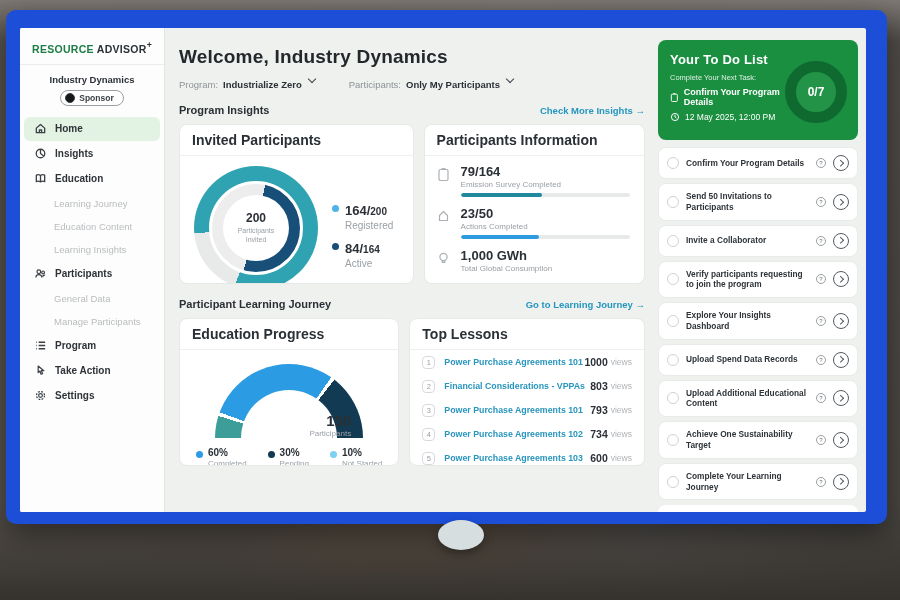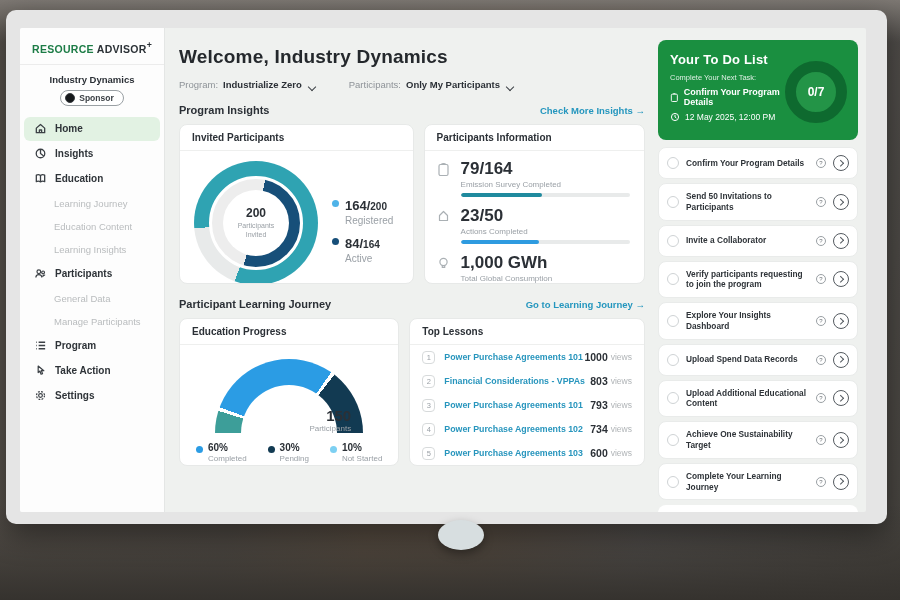--- a/index.html
+++ b/index.html
@@ -6,21 +6,21 @@
   html,body { width:900px; height:600px; overflow:hidden; }
   body {
     font-family:"Liberation Sans","DejaVu Sans",sans-serif;
     background:
       linear-gradient(180deg,#7d7873 0%, rgba(125,120,115,0) 7%),
       linear-gradient(0deg,#35322e 0%, rgba(0,0,0,0) 16%),
       linear-gradient(105deg,#57524c 0%, #544e48 35%, #5e5144 48%, #5b4f44 60%, #555250 74%, #47443f 100%);
     position:relative;
   }
   .stand-top { position:absolute; left:438px; top:520px; width:46px; height:30px; border-radius:50%; background:#d7dee0; box-shadow:0 4px 10px rgba(0,0,0,.35); }
-  .monitor { position:absolute; left:6px; top:10px; width:881px; height:514px; background:#e5e5e5; border-radius:10px; box-shadow:0 10px 30px rgba(0,0,0,.45); }
+  .monitor { position:absolute; left:6px; top:10px; width:881px; height:514px; background:#1d4ed8; border-radius:10px; box-shadow:0 10px 30px rgba(0,0,0,.45); }
   .screen { position:absolute; left:14px; top:18px; width:846px; height:484px; background:#eff1ef; overflow:hidden; border-radius:2px; display:flex; }
 
   
   .sidebar { width:145px; background:#fdfdfd; border-right:1px solid #e4e6e5; flex:none; }
   .logo { padding:12px 12px 9px 12px; font-size:10.5px; font-weight:bold; letter-spacing:.3px; border-bottom:1px solid #ececec; white-space:nowrap; }
   .logo .g { color:#1c7c46; }
   .logo .d { color:#2b3136; }
   .org { text-align:center; padding-top:9px; }
   .org-name { font-size:9.5px; font-weight:bold; color:#2b3036; }
   .sponsor { display:inline-flex; align-items:center; gap:4px; margin-top:5px; border:1px solid #9aa0a4; border-radius:10px; padding:2px 9px 2px 4px; font-size:8.5px; font-weight:bold; color:#3c4146; background:#fff;text-align:right; }
@@ -28,51 +28,51 @@
   .nav { margin-top:10px; }
   .nav-item { display:flex; align-items:center; gap:8px; height:24px; padding:0 10px; margin:1px 4px; border-radius:6px; font-size:10px; font-weight:bold; color:#2e3338; cursor:pointer; }
   .nav-item.active { background:#e2f2e3; }
   .nav-item svg { flex:none; }
   .nav-sub { height:23px; padding:0 10px 0 34px; display:flex; align-items:center; font-size:9.5px; color:#b9bcbe; cursor:pointer; }
 
   
   .main { flex:1; padding:18px 10px 0 14px; min-width:0; }
   .welcome { font-size:19px; font-weight:bold; color:#24282c; letter-spacing:.2px; }
   .filters { display:flex; gap:34px; margin-top:11px; align-items:center; }
-  .filter { display:flex; align-items:flex-end; gap:5px; cursor:pointer; }
+  .filter { display:flex; align-items:flex-start; gap:5px; cursor:pointer; }
   .filter-label { font-size:9.5px; color:#8e9398; }
   .filter-value { font-size:9.5px; font-weight:bold; color:#2b3036; }
   .chev { width:6px; height:6px; border-right:1.5px solid #3c4146; border-bottom:1.5px solid #3c4146; transform:rotate(45deg); margin-left:2px; margin-top:-3px; }
   .section-row { display:flex; justify-content:space-between; align-items:center; margin-top:14px; }
   .section-title { font-size:11px; font-weight:bold; color:#2b3036; }
   .teal-link { font-size:9.5px; font-weight:bold; color:#2496be; cursor:pointer; text-decoration:none; }
   .cards-row { display:flex; gap:10px; margin-top:8px; }
   .card { background:#fff; border:1px solid #e7e9e8; border-radius:8px; overflow:hidden; }
-  .card-h { padding:7px 12px; font-size:10px; font-weight:bold; color:#2b3036; border-bottom:1px solid #eeefee; }
+  .card-h { padding:7px 12px; font-size:14px; font-weight:bold; color:#2b3036; border-bottom:1px solid #eeefee; }
 
   .invited-card { flex:1.06; height:160px; }
   .invited-body { display:flex; align-items:center; padding:10px 8px 0 14px; gap:14px; }
   .donut { position:relative; width:124px; height:124px; flex:none; }
   .donut-outer { position:absolute; inset:0; border-radius:50%; }
   .donut-inner { position:absolute; inset:15px; border-radius:50%; border:3px solid #fff; }
   .donut-hole { position:absolute; inset:29px; border-radius:50%; background:#fff; display:flex; flex-direction:column; align-items:center; justify-content:center; text-align:center; }
   .dc-val { font-size:12px; font-weight:bold; color:#2b3036; }
   .dc-label { font-size:7px; color:#9aa0a6; width:52px; line-height:1.25; margin-top:2px; }
   .legend-v { display:flex; flex-direction:column; gap:8px;margin-top:14px; }
   .lv-row { display:flex; align-items:flex-start; gap:6px; }
   .dot { width:7px; height:7px; border-radius:50%; margin-top:4px; flex:none; }
   .lv-big { font-size:13px; font-weight:bold; color:#2b3036; }
   .lv-small { font-size:10px; font-weight:bold; color:#2b3036; }
   .lv-sub { font-size:10px; color:#9aa0a6; margin-top:1px; }
 
   .info-card { flex:1; height:160px; }
   .info-body { padding:8px 14px 0 12px; }
   .stat { display:flex; gap:9px; margin-bottom:9px; }
   .stat-icon { width:15px; flex:none; padding-top:3px; }
-  .stat-val { font-size:17px; font-weight:bold; color:#2b3036; }
+  .stat-val { font-size:13px; font-weight:bold; color:#2b3036; }
   .stat-label { font-size:8px; color:#9aa0a6; margin-top:1px; }
   .stat-track { margin-top:4px; height:4px; width:100%; background:#e8eaea; border-radius:2px; overflow:hidden; }
   .stat-fill { height:100%; border-radius:2px; }
   .stat-main { flex:1; }
 
   .edu-card { flex:1; height:148px; }
   .gauge-wrap { display:flex; justify-content:center; padding-top:14px; }
   .gauge { position:relative; width:148px; height:74px; overflow:hidden; }
   .gauge-arc { position:absolute; left:0; top:0; width:148px; height:148px; border-radius:50%; }
   .gauge-hole { position:absolute; left:26px; top:26px; width:96px; height:96px; border-radius:50%; background:#fff; }

